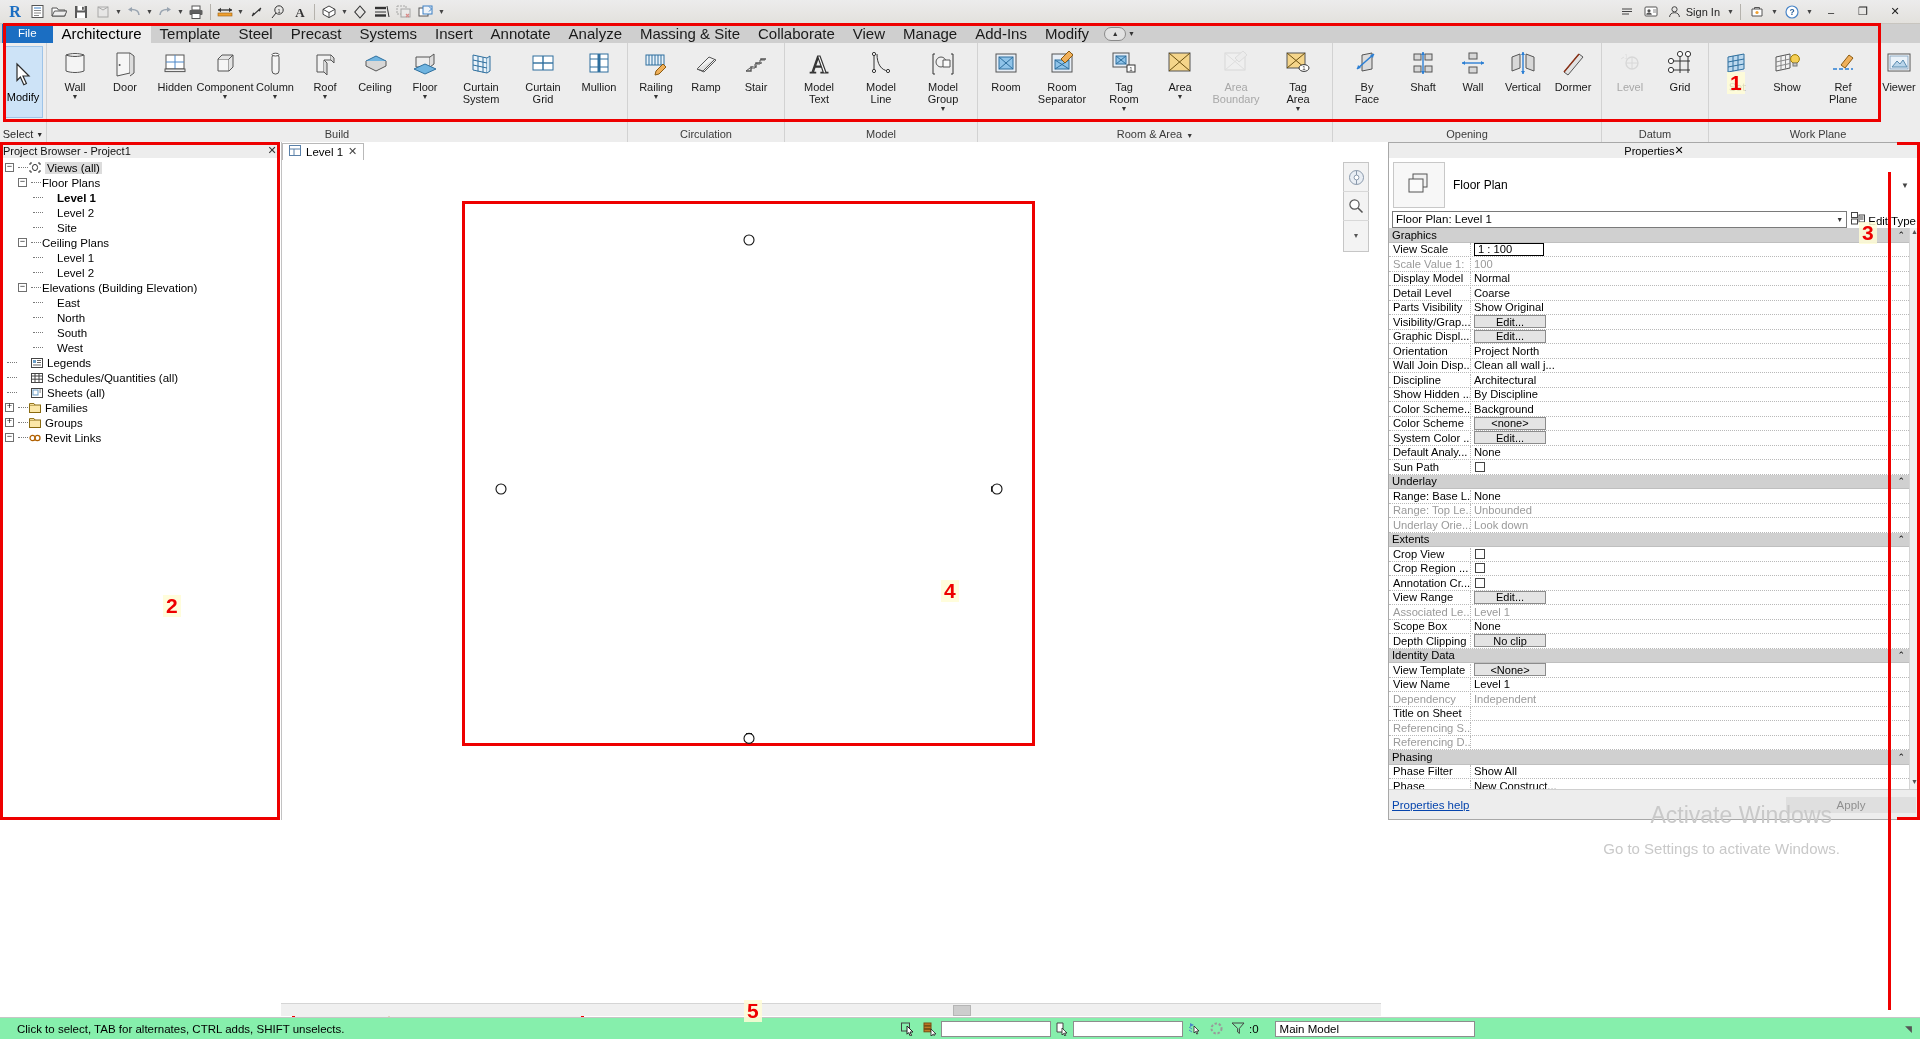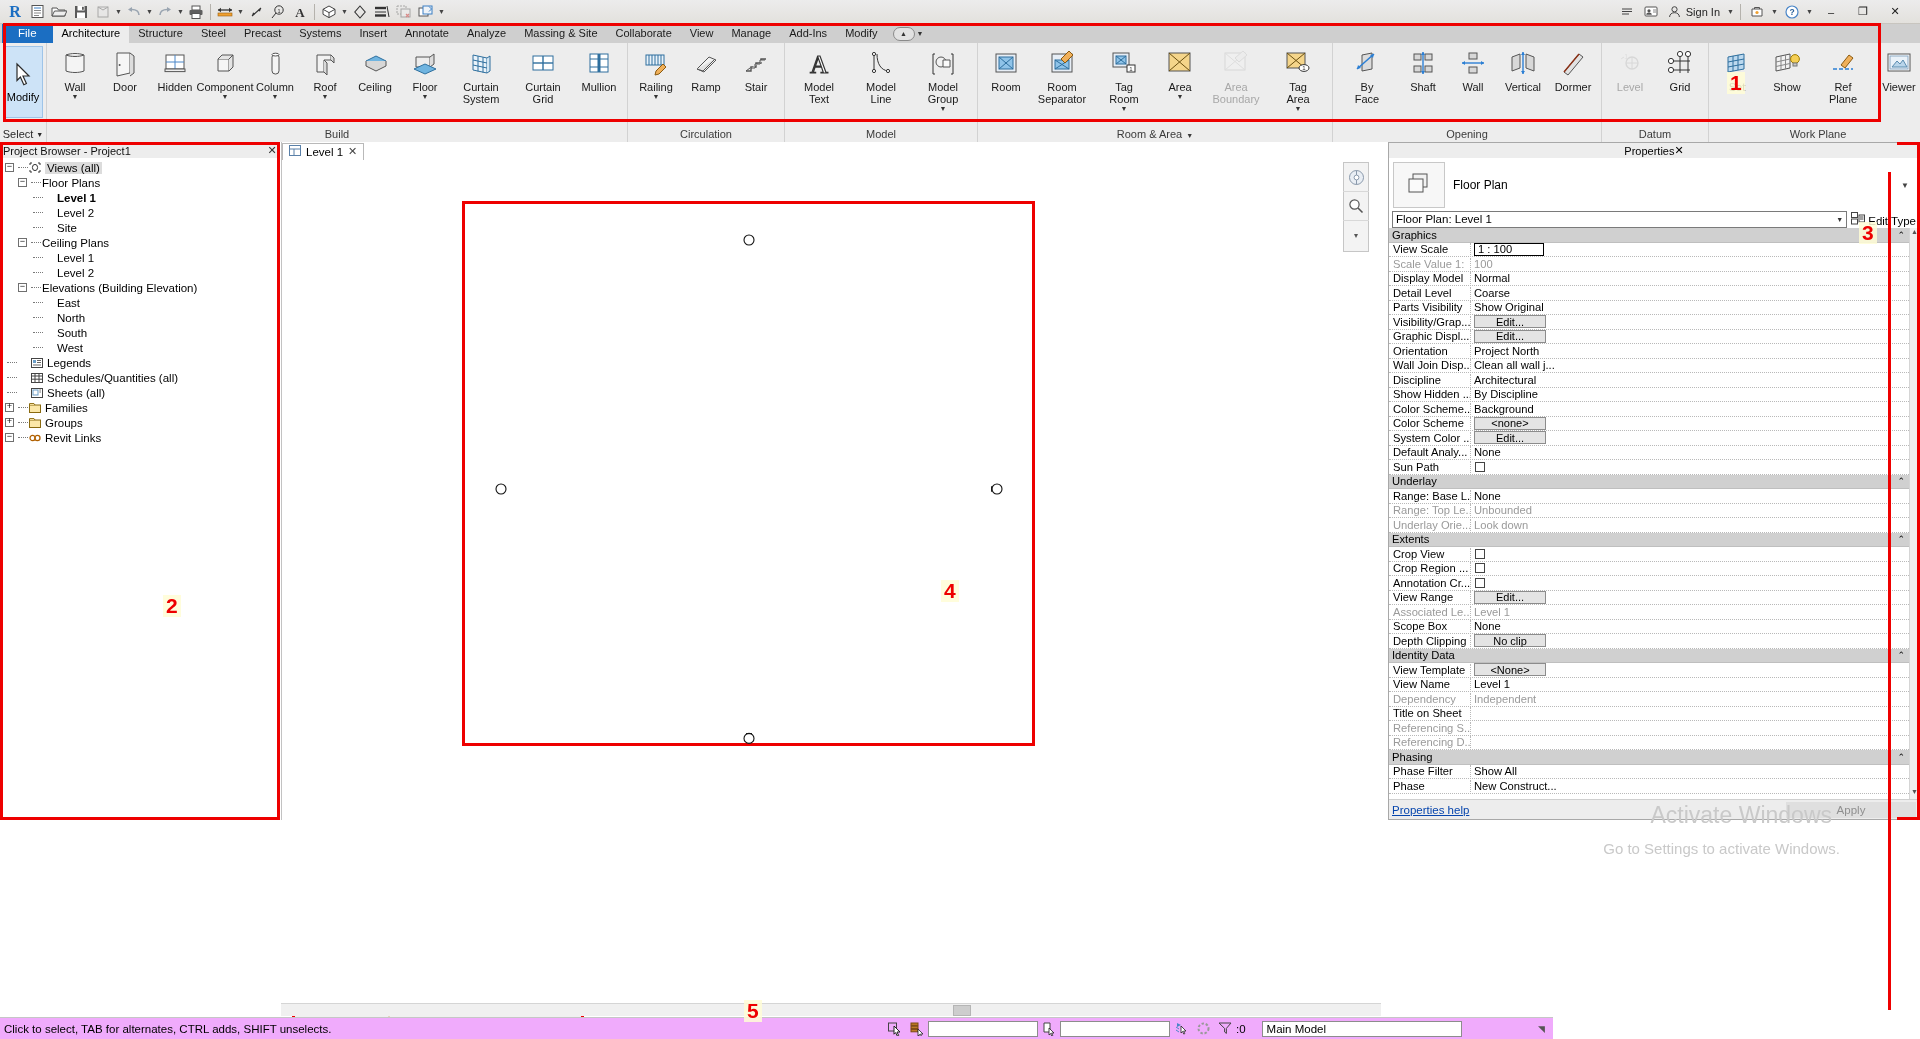--- a/index.html
+++ b/index.html
@@ -46,21 +46,21 @@
     font-size: 11px; color: #222;
   }
 
   
   .ribbon-wrap { position: absolute; left: 0; top: 24px; width: 1920px; height: 118px; background: #e8e8e8; }
   .tabstrip {
     height: 19px; display: flex; align-items: flex-end;
     background: #cfcfcf; padding-left: 2px;
   }
   .tab {
-    height: 19px; line-height: 19px; padding: 0 9px; font-size: 11px; color: #1a1a1a;
+    height: 19px; line-height: 19px; padding: 0 9px; font-size: 15px; color: #1a1a1a;
     white-space: nowrap; cursor: default;
   }
   .tab.file { background: #1b6ec2; color: #fff; padding: 0 16px; font-size: 11.5px; }
   .tab.active { background: #ededed; color: #000; }
   .tab-minimize { margin-left: 6px; display: flex; align-items: center; gap: 2px; height: 19px; }
   .mini-box {
     width: 22px; height: 14px; border: 1px solid #8a8a8a; border-radius: 7px;
     background: #e2e2e2; display:flex; align-items:center; justify-content:center; font-size:7px; color:#333;
   }
 
@@ -167,33 +167,33 @@
   .pname { width: 82px; padding-left: 4px; white-space: nowrap; overflow: hidden; border-right: 1px dotted #b9b9b9; }
   .pval { flex: 1; padding-left: 3px; white-space: nowrap; overflow: hidden; display:flex; align-items:center; }
   .prow.dim .pname, .prow.dim .pval { color: #9a9a9a; }
   .valbox { width: 70px; height: 13px; border: 1px solid #000; background: #fff; padding-left: 3px; display:flex; align-items:center; }
   .valbtn {
     width: 72px; height: 13px; border: 1px solid #8c8c8c; background: #e4e4e4;
     display:flex; align-items:center; justify-content:center; font-size: 11px;
   }
   .chk { width: 10px; height: 10px; border: 1px solid #444; background: #fff; margin-left: 1px; }
   .props-foot {
-    height: 20px; background: #ededed; display:flex; align-items:center; justify-content:space-between;
+    height: 30px; background: #ededed; display:flex; align-items:center; justify-content:space-between;
     padding: 0 3px; font-size: 11.5px; border-top: 1px solid #cfcfcf;
   }
   .props-help { color: #0645ad; text-decoration: underline; }
   .apply-btn { width: 130px; height: 16px; background: #dfdfdf; color: #8f8f8f; text-align:center; line-height:16px; }
   .scroll-col { width: 10px; background: #f0f0f0; border-left: 1px solid #d5d5d5; display:flex; flex-direction:column; align-items:center;}
   .scroll-arrow { font-size: 7px; color:#555; height:11px; }
 
   
   .statusbar {
-    position: absolute; left: 0; bottom: 0; width: 1553px; height: 22px;
-    background: #f0abfc; border-top: 1px solid #c6c6c6; display: flex; align-items: center;
-    font-size: 11.5px; padding-left: 4px; gap: 0;
+    position: absolute; left: 0; bottom: 0; width: 1920px; height: 22px;
+    background: #86efac; border-top: 1px solid #c6c6c6; display: flex; align-items: center;
+    font-size: 11.5px; padding-left: 17px; gap: 0;
   }
   .sb-icon { width: 22px; height: 20px; display:flex; align-items:center; justify-content:center; }
   .sb-combo { width: 110px; height: 16px; border: 1px solid #8d8d8d; background:#fff; display:flex; align-items:center; justify-content:flex-end; padding-right:2px; }
   .sb-combo.wide { width: 200px; }
   .hscroll {
     position: absolute; left: 281px; bottom: 23px; width: 1100px; height: 13px;
     background: #f0f0f0; border-top: 1px solid #d5d5d5; display:flex; align-items:center;
   }
   .hthumb { width: 18px; height: 11px; background: #cdcdcd; border: 1px solid #b5b5b5; margin-left: 672px; }
 
@@ -382,21 +382,21 @@
       <div class="wbtn">–</div>
       <div class="wbtn">❐</div>
       <div class="wbtn close">✕</div>
     </div>
   </div>
 
   <div class="ribbon-wrap">
     <div class="tabstrip" id="tabstrip">
         <div class="tab file">File</div>
         <div class="tab active">Architecture</div>
-        <div class="tab">Structure</div>
+        <div class="tab">Template</div>
         <div class="tab">Steel</div>
         <div class="tab">Precast</div>
         <div class="tab">Systems</div>
         <div class="tab">Insert</div>
         <div class="tab">Annotate</div>
         <div class="tab">Analyze</div>
         <div class="tab">Massing &amp; Site</div>
         <div class="tab">Collaborate</div>
         <div class="tab">View</div>
         <div class="tab">Manage</div>

